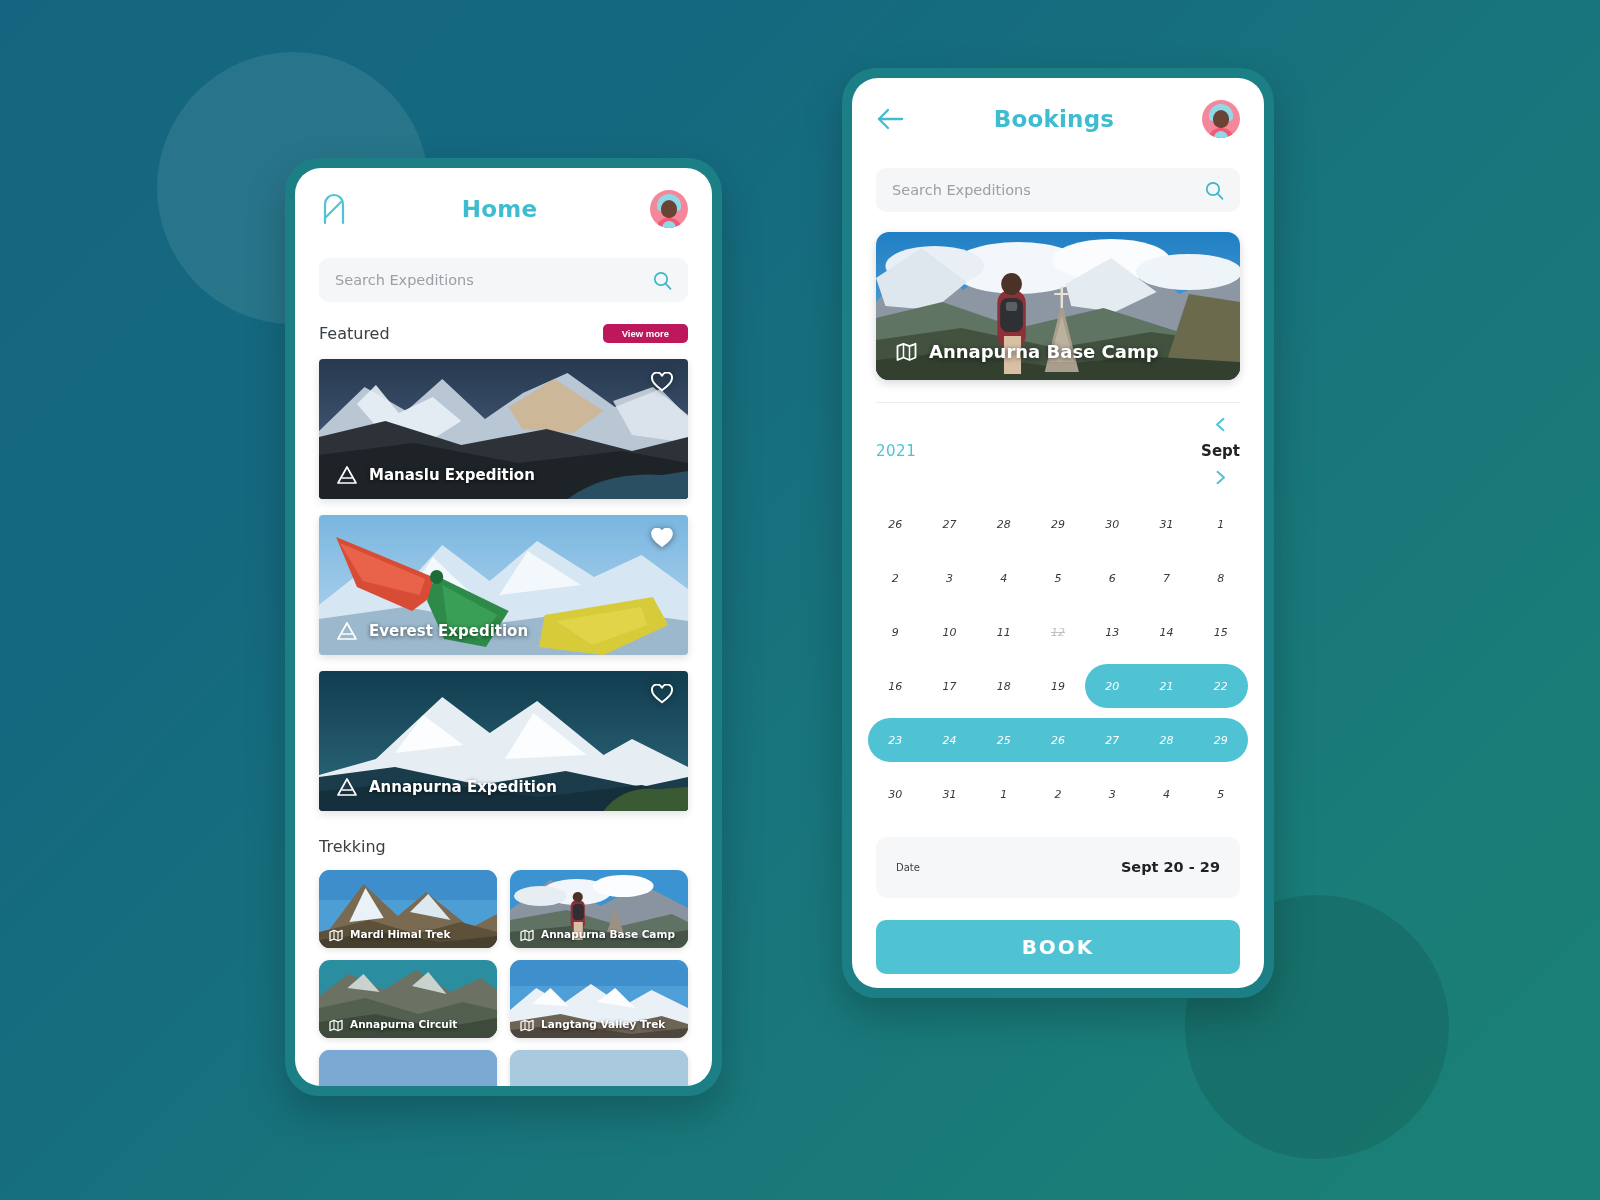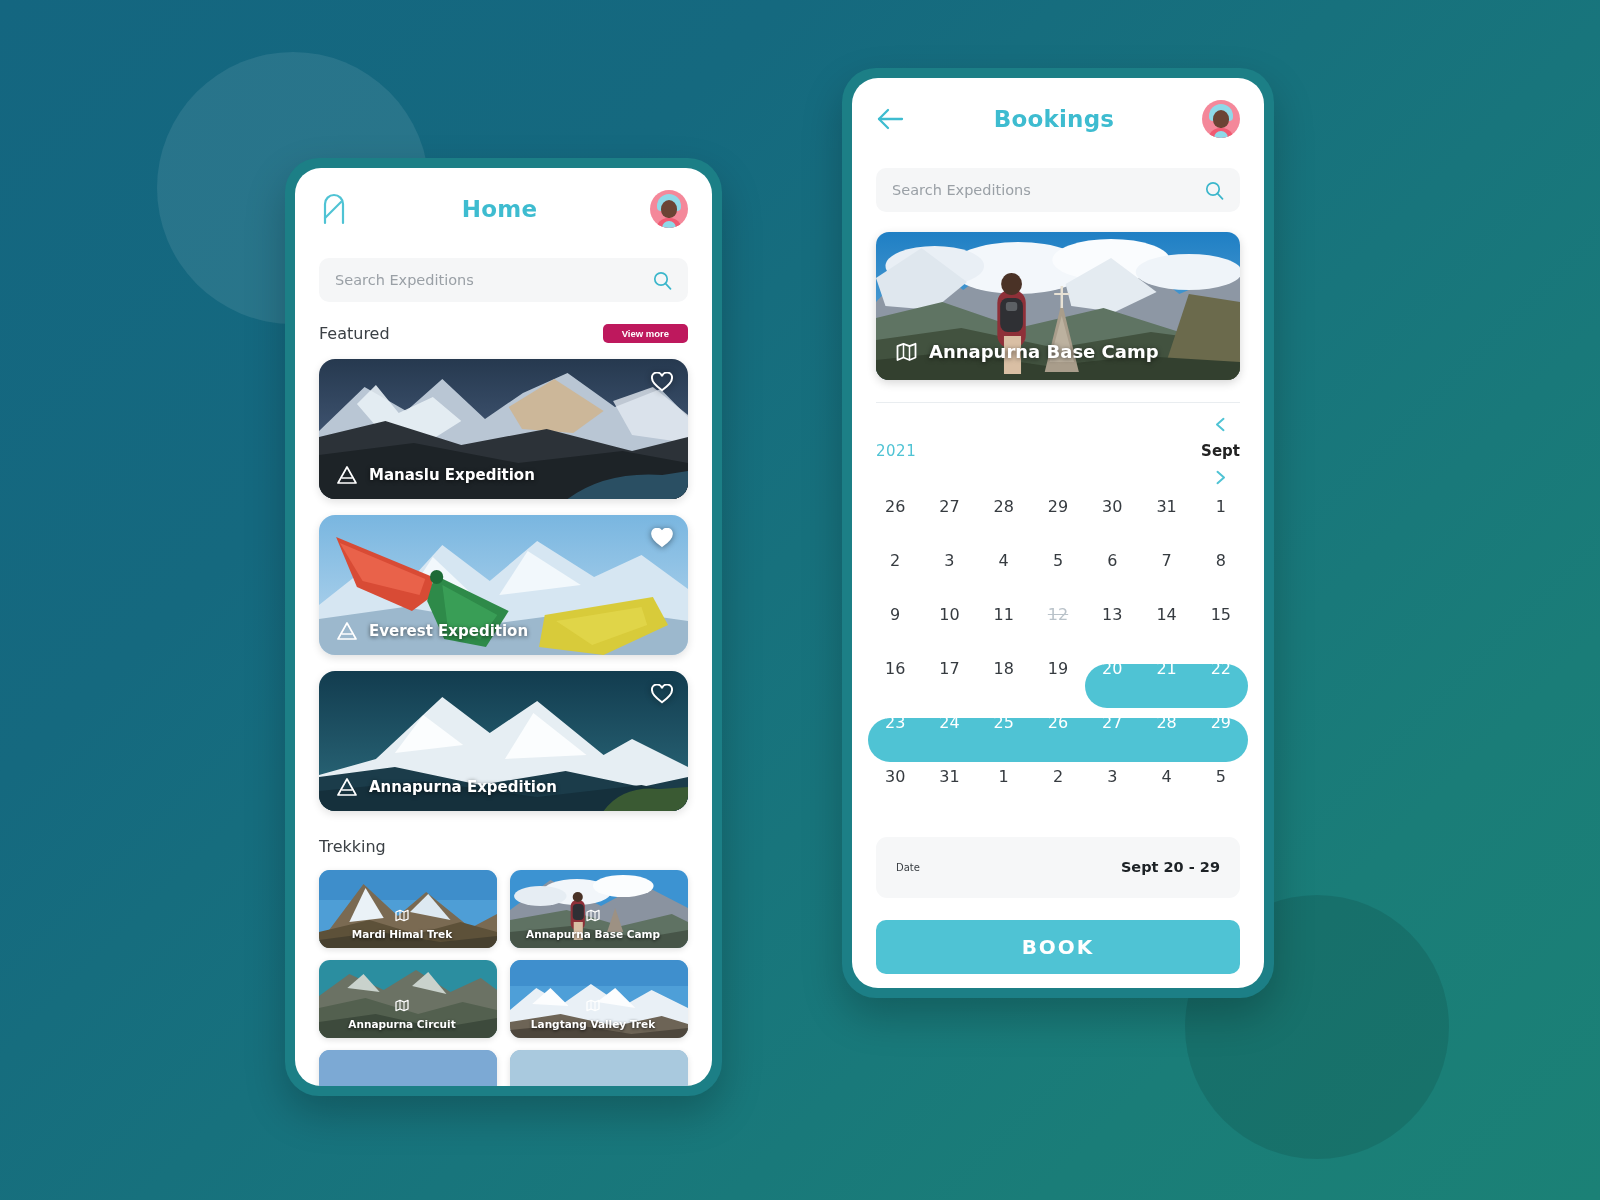--- a/index.html
+++ b/index.html
@@ -110,21 +110,21 @@
 
   
   .scroll-area {
     height: calc(100% - 140px);
     overflow: hidden;
     position: relative;
   }
   .featured-card {
     margin: 16px 24px 0 24px;
     height: 140px;
-    border-radius: 16px;
+    border-radius: 4px;
     position: relative;
     overflow: hidden;
     cursor: pointer;
     box-shadow: 0 3px 8px rgba(0,0,0,0.12);
   }
   .card-photo { position: absolute; inset: 0; }
   .card-label {
     position: absolute; left: 17px; bottom: 14px;
     display: flex; align-items: center; gap: 11px;
     color: #ffffff;
@@ -146,21 +146,21 @@
     margin: 14px 24px 0 24px;
   }
   .trek-card {
     height: 78px; border-radius: 11px;
     position: relative; overflow: hidden; cursor: pointer;
     box-shadow: 0 2px 6px rgba(0,0,0,0.12);
   }
   .trek-label {
     position: absolute; left: 10px; bottom: 8px; right: 22px;
     display: flex; align-items: center; gap: 7px;
-    color: #fff; text-shadow: 0 1px 3px rgba(0,0,0,0.75); flex-direction: column;
+    color: #fff; text-shadow: 0 1px 3px rgba(0,0,0,0.75);
   }
   .trek-label .name { font-size: 10.5px; font-weight: bold; white-space: nowrap; }
   .map-icon { width: 14px; height: 13px; flex: 0 0 14px; }
 
   
   .hero-card {
     margin: 20px 24px 0 24px;
     height: 148px; border-radius: 13px;
     position: relative; overflow: hidden; cursor: pointer;
     box-shadow: 0 3px 10px rgba(0,0,0,0.16);
@@ -185,23 +185,23 @@
   .chev { width: 13px; height: 15px; cursor: pointer; }
 
   .cal-grid {
     margin: 12px 16px 0 16px;
     display: grid;
     grid-template-columns: repeat(7, 1fr);
     row-gap: 0;
   }
   .cal-cell {
     height: 54px;
-    display: flex; align-items: flex-start; justify-content: center;
-    font-size: 16px; color: #363b40;
-    position: relative; cursor: pointer;
+    display: flex; align-items: center; justify-content: center;
+    font-size: 11px; color: #363b40;
+    position: relative; cursor: pointer; font-style: italic;
   }
   .cal-cell.sel { color: #ffffff; font-weight: normal; }
   .cal-cell.dis { color: #b9c2c9; text-decoration: line-through; cursor: default; }
   .cal-cell .pill {
     position: absolute; left: 0; right: 0; top: 5px; bottom: 5px;
     background: #4fc3d4; z-index: 0;
   }
   .cal-cell .pill.start { border-radius: 27px 0 0 27px; }
   .cal-cell .pill.end   { border-radius: 0 27px 27px 0; }
   .cal-cell span.num { position: relative; z-index: 1; }

